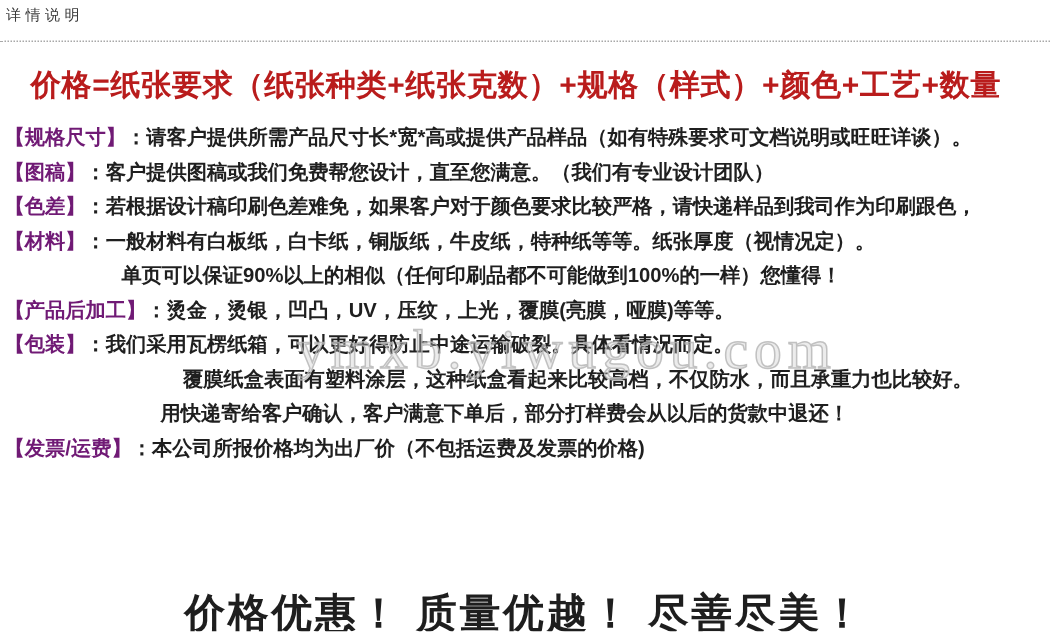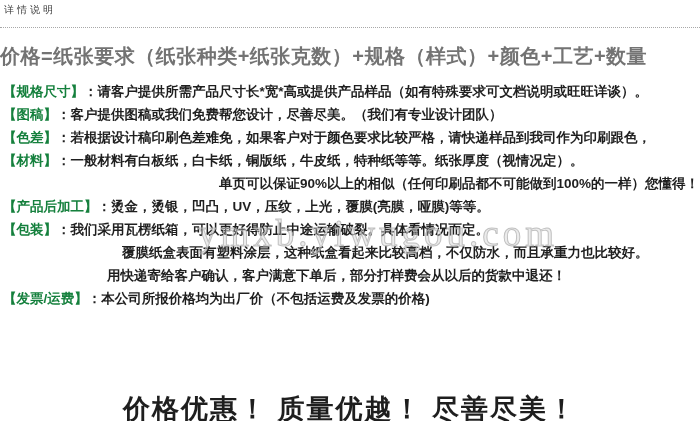--- a/index.html
+++ b/index.html
@@ -10,31 +10,31 @@
   .doc-header {
     position:absolute; top:3px; left:4px;
     font-family:"Liberation Serif","DejaVu Serif",serif;
     font-size:10px; color:#3a3a3a; letter-spacing:3px;
   }
   .divider {
     position:absolute; top:27px; left:0; width:700px; height:0;
     border-top:1px dotted #a8a8a8;
   }
   .headline {
-    position:absolute; top:43px; left:0; width:688px; 
-    font-size:20px; font-weight:bold; color:#737373; letter-spacing:0.5px;
+    position:absolute; top:43px; left:0; width:688px; text-align:center;
+    font-size:20px; font-weight:bold; color:#b91c1c; letter-spacing:0.5px;
     white-space:nowrap;
   }
   .body-lines { position:absolute; top:80px; left:3px; width:696px; }
   .line {
     height:23px; line-height:23px; font-size:13.5px; font-weight:bold;
     color:#1f1f1f; white-space:nowrap;
   }
-  .label { color:#15803d; }
-  .ind-cha { padding-left:78px;text-align:right; }
+  .label { color:#701a75; }
+  .ind-cha { padding-left:78px; }
   .ind-hjg { padding-left:119px; }
   .ind-dys { padding-left:104px; }
   .watermark {
     position:absolute; top:212px; left:198px;
     font-family:"Liberation Serif","DejaVu Serif",serif;
     font-size:37px; letter-spacing:4px;
     color:rgba(200,200,200,0.35);
     -webkit-text-stroke:1px rgba(180,180,180,0.8);
     pointer-events:none;
   }
@@ -51,21 +51,21 @@
 
   <div class="doc-header">详情说明</div>
   <div class="divider"></div>
 
   <div class="headline">价格=纸张要求（纸张种类+纸张克数）+规格（样式）+颜色+工艺+数量</div>
 
   <div class="body-lines">
 
     <div class="line"><span class="label">【规格尺寸】</span><span>：请客户提供所需产品尺寸长*宽*高或提供产品样品（如有特殊要求可文档说明或旺旺详谈）。</span></div>
 
-    <div class="line"><span class="label">【图稿】</span><span>：客户提供图稿或我们免费帮您设计，尽善尽美。（我们有专业设计团队）</span></div>
+    <div class="line"><span class="label">【图稿】</span><span>：客户提供图稿或我们免费帮您设计，直至您满意。（我们有专业设计团队）</span></div>
 
     <div class="line"><span class="label">【色差】</span><span>：若根据设计稿印刷色差难免，如果客户对于颜色要求比较严格，请快递样品到我司作为印刷跟色，</span></div>
 
     <div class="line"><span class="label">【材料】</span><span>：一般材料有白板纸，白卡纸，铜版纸，牛皮纸，特种纸等等。纸张厚度（视情况定）。</span></div>
     <div class="line ind-cha"><span>单页可以保证90%以上的相似（任何印刷品都不可能做到100%的一样）您懂得！</span></div>
 
     <div class="line"><span class="label">【产品后加工】</span><span>：烫金，烫银，凹凸，UV，压纹，上光，覆膜(亮膜，哑膜)等等。</span></div>
     <div class="line"><span class="label">【包装】</span><span>：我们采用瓦楞纸箱，可以更好得防止中途运输破裂。具体看情况而定。</span></div>
 
     <div class="line ind-hjg"><span>覆膜纸盒表面有塑料涂层，这种纸盒看起来比较高档，不仅防水，而且承重力也比较好。</span></div>

